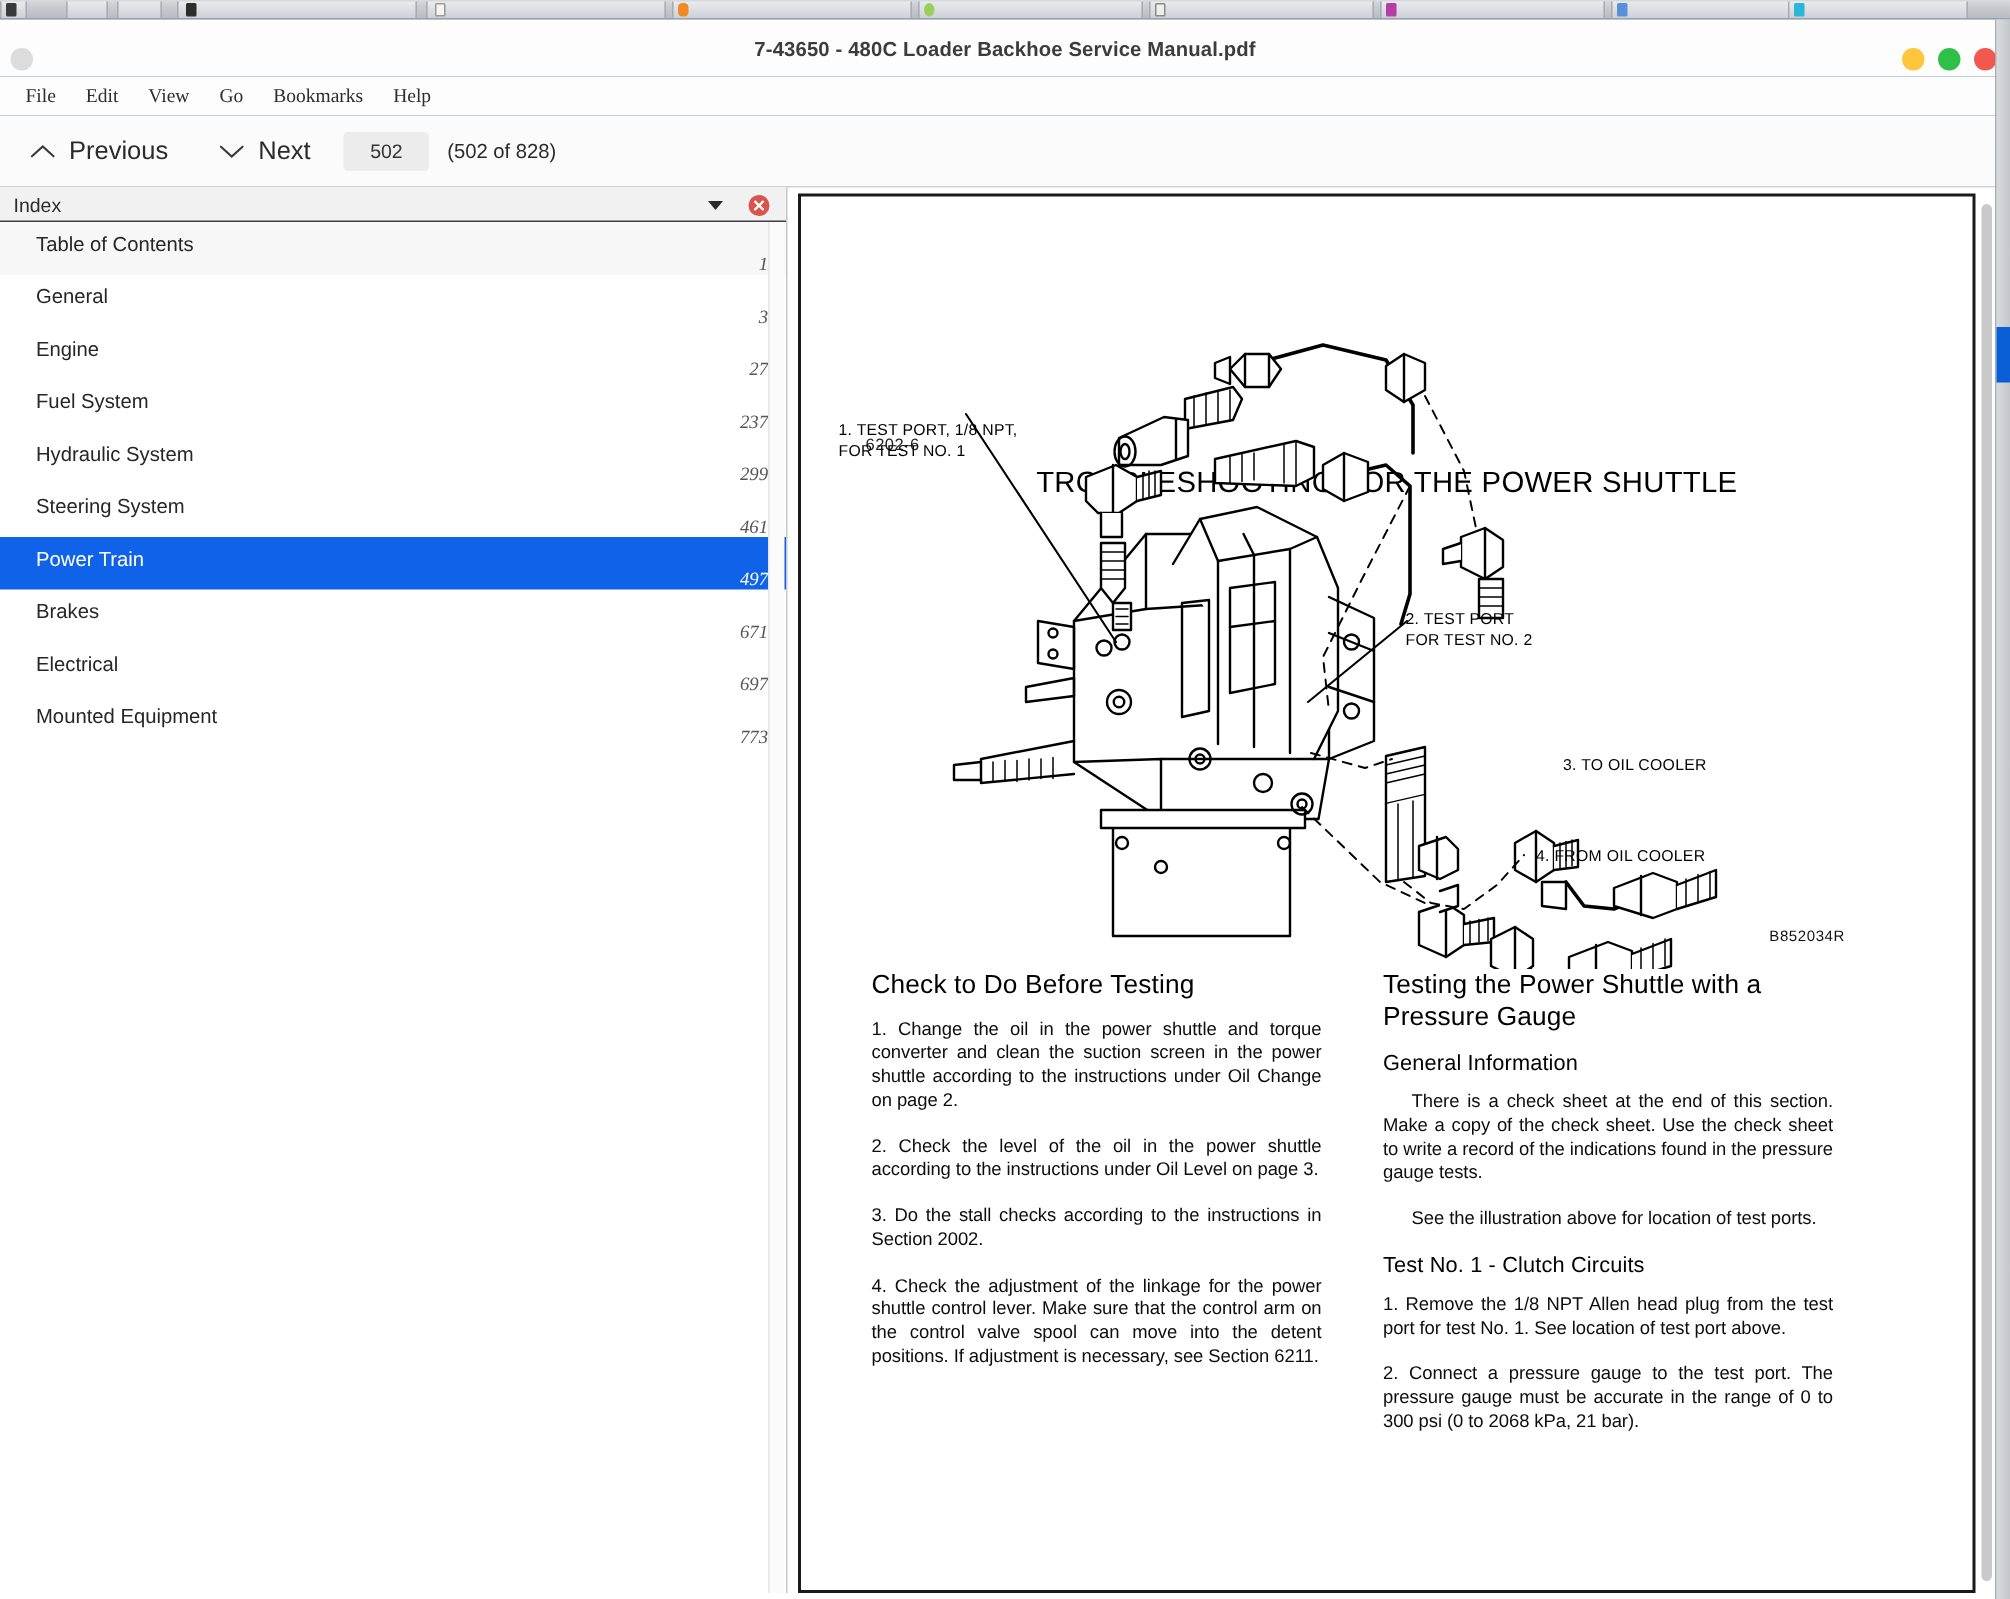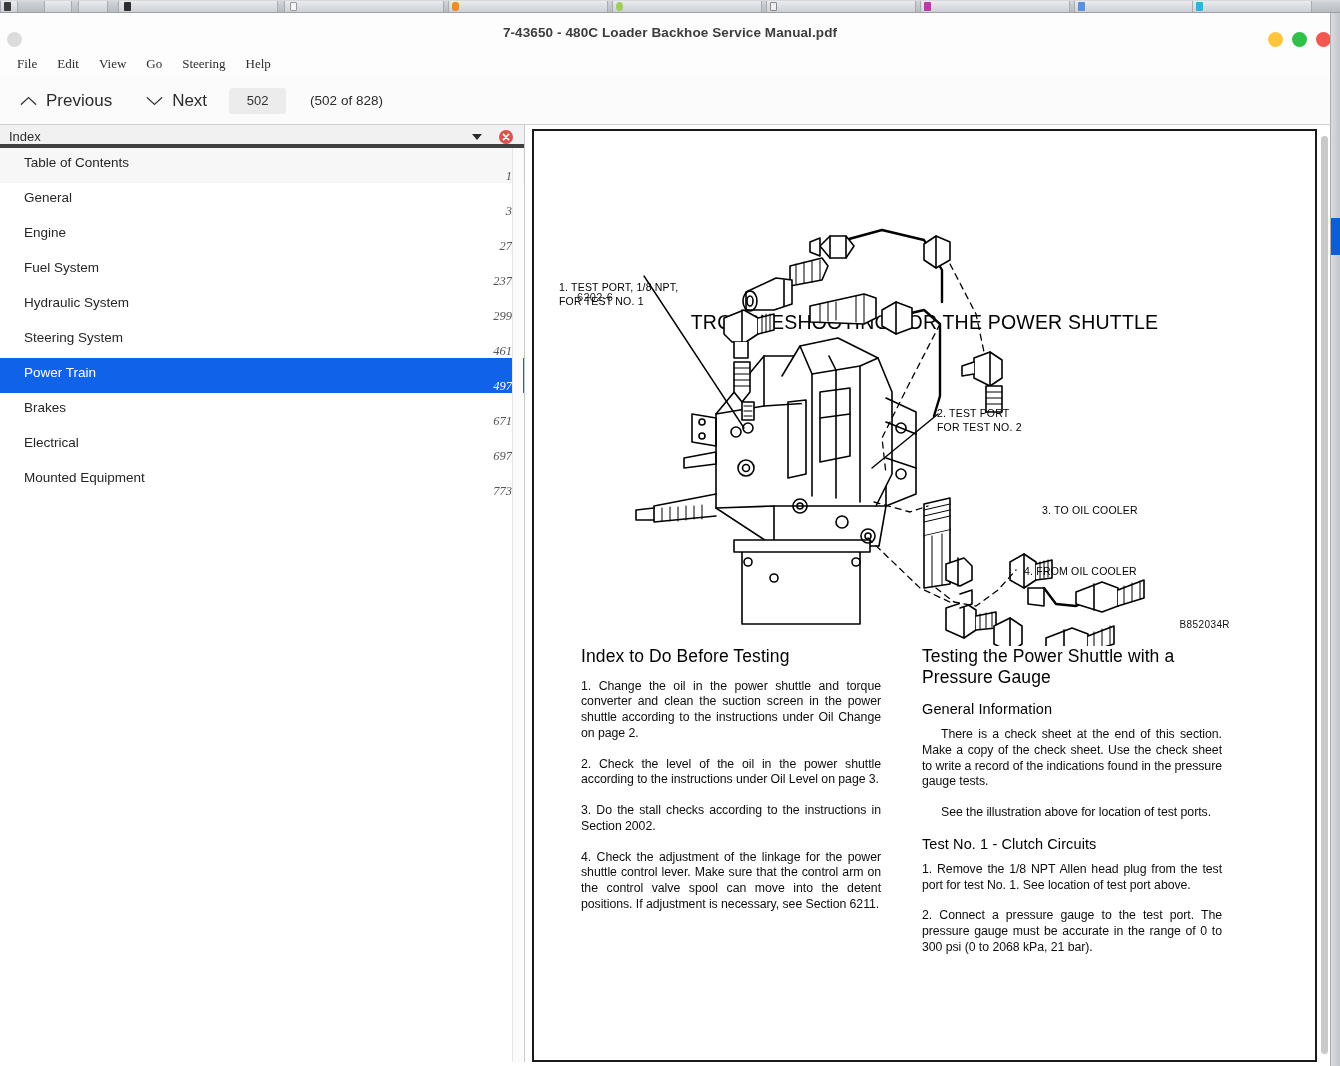--- a/index.html
+++ b/index.html
@@ -73,21 +73,21 @@
     border-radius: 4px; font-size: 17px; color: #2b2b2b;
   }
   .chev { width: 17px; height: 10px; position: relative; display: inline-block; }
   .chev svg { position: absolute; left: 0; top: 0; }
   #page-field {
     margin-left: 12px; width: 57px; height: 26px; background: #ececec;
     border: none; border-radius: 3px; text-align: center;
     font-family: "Liberation Sans", sans-serif; font-size: 13px; color: #333;
     outline: none;
   }
-  #page-count { margin-left: 24px; font-size: 13.5px; color: #2b2b2b; }
+  #page-count { margin-left: 12px; font-size: 13.5px; color: #2b2b2b; }
   #zoom-select {
     position: absolute; left: 383px; top: 76px; width: 158px; height: 27px;
     background: #ffffff; border: 1px solid #c3c3c3; border-radius: 5px;
     box-shadow: 0 1px 1px rgba(0,0,0,.06);
   }
   #zoom-value {
     position: absolute; left: 13px; top: 5px; font-size: 13.5px; color: #222;
   }
   #zoom-stepper {
     position: absolute; right: 4px; top: 3px; width: 20px; height: 21px;
@@ -102,21 +102,21 @@
   
   #body { position: relative; width: 100%; height: 937px; background: #fff; }
 
   
   #sidebar {
     position: absolute; left: 0; top: 0; width: 525px; height: 937px;
     background: #ffffff; border-right: 1px solid #c8c8c8;
   }
   #index-header {
     position: relative; height: 23px; background: #f1f1f1;
-    border-bottom: 4px solid #404040;
+    border-bottom: 1px solid #404040;
   }
   #index-title {
     position: absolute; left: 9px; top: 4px; font-size: 13px; color: #2c2c2c;
   }
   #index-chevron {
     position: absolute; right: 42px; top: 9px;
     width: 0; height: 0; border-left: 5.5px solid transparent;
     border-right: 5.5px solid transparent; border-top: 6px solid #2b2b2b;
   }
   #index-close {
@@ -246,21 +246,21 @@
     <div class="traffic" id="tl-yellow"></div>
     <div class="traffic" id="tl-green"></div>
     <div class="traffic" id="tl-red"></div>
   </div>
 
   <div id="menubar">
     <div class="menu-item">File</div>
     <div class="menu-item">Edit</div>
     <div class="menu-item">View</div>
     <div class="menu-item">Go</div>
-    <div class="menu-item">Steering</div>
+    <div class="menu-item">Bookmarks</div>
     <div class="menu-item">Help</div>
   </div>
 
   <div id="toolbar">
 
     <div class="nav-btn">
       <span class="chev">
         <svg width="17" height="10" viewBox="0 0 17 10">
             <path d="M1.3 8.2 L8.5 1.6 L15.7 8.2" fill="none" stroke="#3a3a3a" stroke-width="1.4" stroke-linecap="round"></path>
           </svg>
@@ -501,21 +501,21 @@
 FOR TEST NO. 1</div>
           <div class="fig-label" style="left:313px; top:200px;">2. TEST PORT
 FOR TEST NO. 2</div>
           <div class="fig-label" style="left:418px; top:297px;">3. TO OIL COOLER</div>
           <div class="fig-label" style="left:400px; top:358px;">4. FROM OIL COOLER</div>
         </div>
 
         <div id="fig-code">B852034R</div>
 
         <div class="col" id="col-left">
-          <div class="h-main">Index to Do Before Testing</div>
+          <div class="h-main">Check to Do Before Testing</div>
           <div class="para">1.   Change the oil in the power shuttle and torque converter and clean the suction screen in the power shuttle according to the instructions under Oil Change on page 2.</div>
           <div class="para">2.   Check the level of the oil in the power shuttle according to the instructions under Oil Level on page 3.</div>
           <div class="para">3.   Do the stall checks according to the instructions in Section 2002.</div>
           <div class="para">4.   Check the adjustment of the linkage for the power shuttle control lever. Make sure that the control arm on the control valve spool can move into the detent positions. If adjustment is necessary, see Section 6211.</div>
         </div>
 
         <div class="col" id="col-right">
           <div class="h-main" style="margin-bottom:10px;">Testing the Power Shuttle with a Pressure Gauge</div>
           <div class="h-sub">General Information</div>
           <div class="para indent">There is a check sheet at the end of this section. Make a copy of the check sheet. Use the check sheet to write a record of the indications found in the pressure gauge tests.</div>

